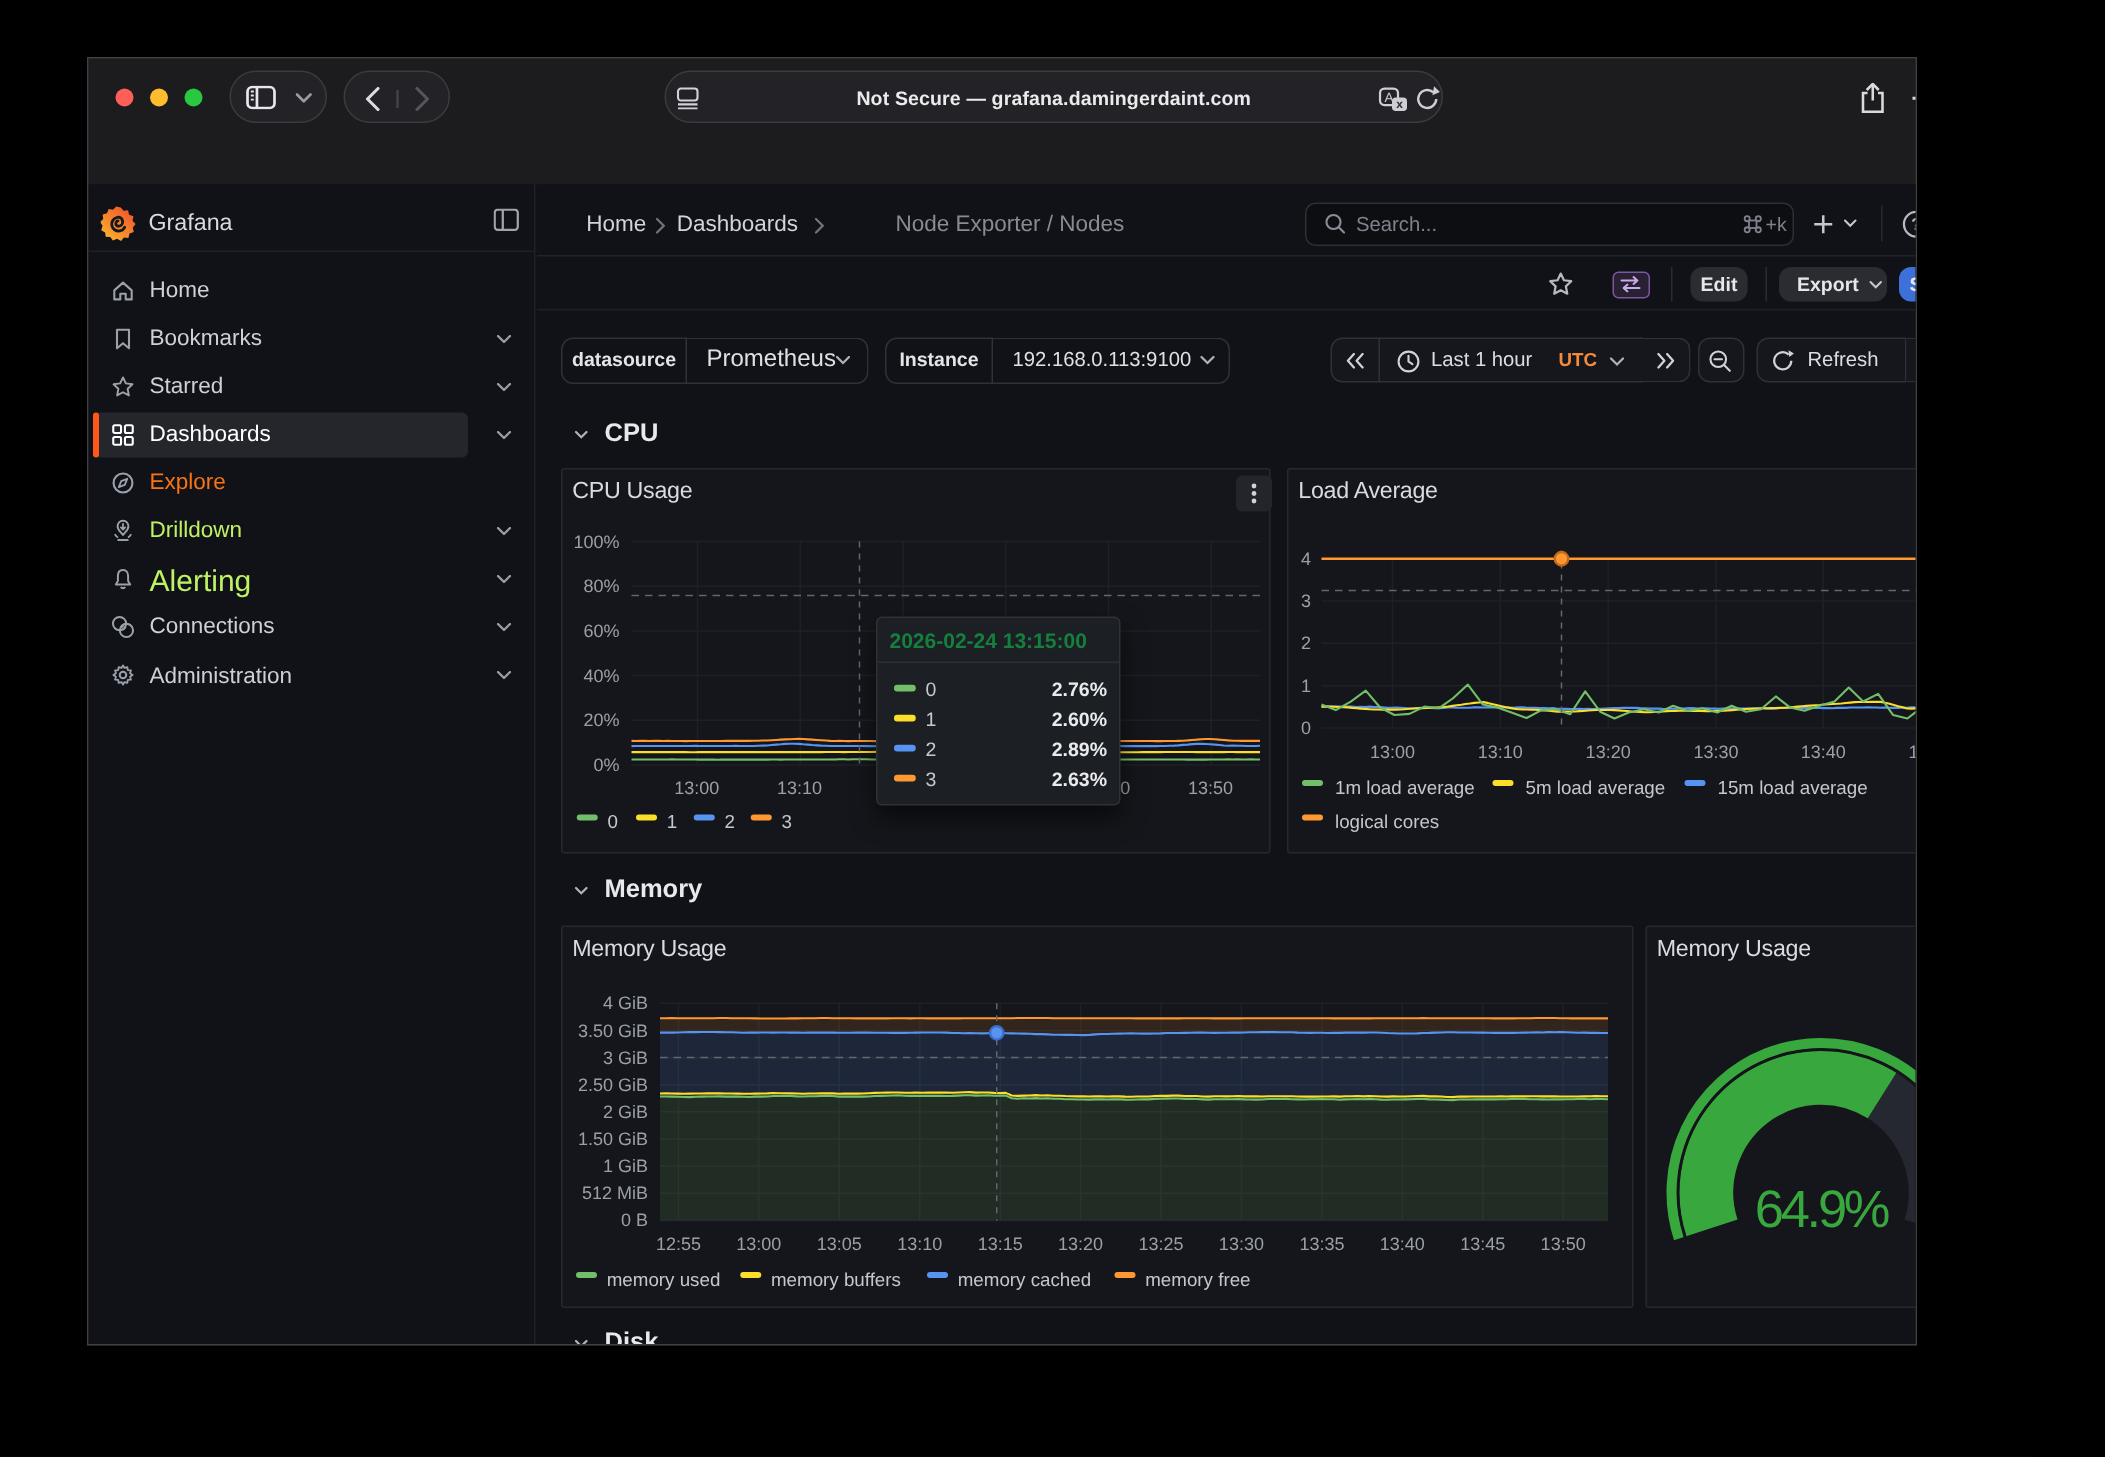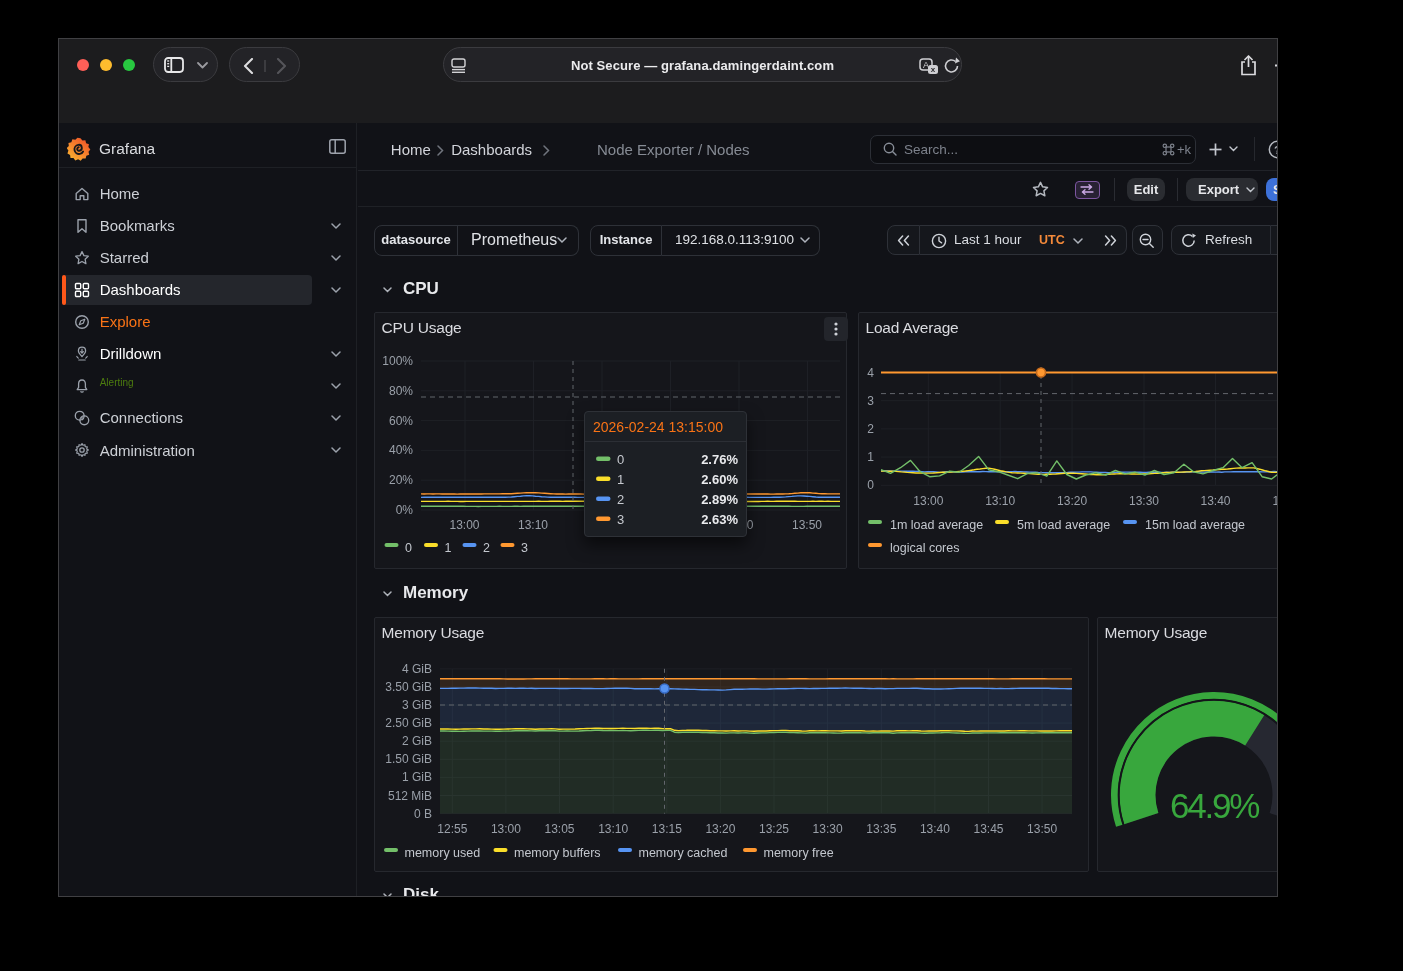--- a/index.html
+++ b/index.html
@@ -142,29 +142,29 @@
 <svg class="abs" style="left:14.5px;top:190.8px;" width="16" height="16" viewBox="0 0 16 16">
           <circle cx="8" cy="8" r="6.3" fill="none" stroke="#9ba1ab" stroke-width="1.4"></circle>
           <path d="M10.8,5.2 L9.2,9.2 L5.2,10.8 L6.8,6.8 Z" fill="none" stroke="#9ba1ab" stroke-width="1.2" stroke-linejoin="round"></path>
         </svg>
 <div class="abs" style="left:40.7px;top:190.3px;font-size:15px;color:#f97316;">Explore</div>
 <svg class="abs" style="left:14.5px;top:222.8px;" width="16" height="16" viewBox="0 0 16 16">
           <path d="M8,1.2 C10.4,1.2 11.6,3 11.6,5 C11.6,7.4 9.4,8.6 8,10.6 C6.6,8.6 4.4,7.4 4.4,5 C4.4,3 5.6,1.2 8,1.2 Z" fill="none" stroke="#9ba1ab" stroke-width="1.3" stroke-linejoin="round"></path>
           <path d="M8,3.2 V6.8 M6.6,5.6 L8,7 L9.4,5.6" fill="none" stroke="#9ba1ab" stroke-width="1.2" stroke-linecap="round" stroke-linejoin="round"></path>
           <path d="M2.8,10.5 a7,7 0 0 0 1.5,1.6 M13.2,10.5 a7,7 0 0 1 -1.5,1.6 M4.8,14 h6.4" fill="none" stroke="#9ba1ab" stroke-width="1.2" stroke-linecap="round"></path>
         </svg>
-<div class="abs" style="left:40.7px;top:222.3px;font-size:15px;color:#ffffff;">Drilldown</div>
+<div class="abs" style="left:40.7px;top:222.3px;font-size:15px;color:#bef264;">Drilldown</div>
 <svg class="abs" style="left:272px;top:227.8px;" width="10" height="6" viewBox="0 0 10 6">
 <polyline points="1,1 5,5 9,1" fill="none" stroke="#9ba1ab" stroke-width="1.5" stroke-linecap="round" stroke-linejoin="round"></polyline>
         </svg>
 <svg class="abs" style="left:14.5px;top:254.9px;" width="16" height="16" viewBox="0 0 16 16">
           <path d="M8,2 C5.7,2 4.6,3.8 4.6,6 V9.4 L3.2,11.6 H12.8 L11.4,9.4 V6 C11.4,3.8 10.3,2 8,2 Z" fill="none" stroke="#9ba1ab" stroke-width="1.3" stroke-linejoin="round"></path>
           <path d="M6.6,13.2 a1.5,1.5 0 0 0 2.8,0" fill="none" stroke="#9ba1ab" stroke-width="1.3"></path>
         </svg>
-<div class="abs" style="left:40.7px;top:254.4px;font-size:10px;color:#4d7c0f;">Alerting</div>
+<div class="abs" style="left:40.7px;top:254.4px;font-size:20px;color:#bef264;">Alerting</div>
 <svg class="abs" style="left:272px;top:259.9px;" width="10" height="6" viewBox="0 0 10 6">
 <polyline points="1,1 5,5 9,1" fill="none" stroke="#9ba1ab" stroke-width="1.5" stroke-linecap="round" stroke-linejoin="round"></polyline>
         </svg>
 <svg class="abs" style="left:14.5px;top:286.9px;" width="16" height="16" viewBox="0 0 16 16">
           <circle cx="5.7" cy="5.7" r="4.4" fill="none" stroke="#9ba1ab" stroke-width="1.35"></circle>
           <circle cx="10.3" cy="10.3" r="4.4" fill="none" stroke="#9ba1ab" stroke-width="1.35"></circle>
           <path d="M6.8,8.6 l1.8,-1.8 M8,10 l1.9,-1.9" stroke="#9ba1ab" stroke-width="1.1"></path>
         </svg>
 <div class="abs" style="left:40.7px;top:286.4px;font-size:15px;color:#cdd0d6;">Connections</div>
 <svg class="abs" style="left:272px;top:291.9px;" width="10" height="6" viewBox="0 0 10 6">
@@ -498,21 +498,21 @@
 <svg class="abs" style="left:1038px;top:494px;" width="233" height="255" viewBox="0 0 233 255">
 <path d="M22.37,208.75 A99.5,99.5 0 0 1 207.03,135.63" fill="none" stroke="#38a73d" stroke-width="7"></path>
 <path d="M207.03,135.63 A99.5,99.5 0 0 1 216.30,171.75" fill="none" stroke="#ff9830" stroke-width="7"></path>
 <path d="M216.30,171.75 A99.5,99.5 0 0 1 211.63,208.75" fill="none" stroke="#e02f2f" stroke-width="7"></path>
 <path d="M44.24,201.64 A76.5,76.5 0 1 1 189.76,201.64" fill="none" stroke="#262831" stroke-width="36"></path>
 <path d="M44.24,201.64 A76.5,76.5 0 0 1 157.75,113.25" fill="none" stroke="#38a73d" stroke-width="36"></path>
 <path d="M26.36,207.45 A95.3,95.3 0 1 1 207.64,207.45" fill="none" stroke="#14151a" stroke-width="2"></path>
 <text x="117" y="201" text-anchor="middle" font-size="35" font-weight="500" letter-spacing="-2.2" fill="#38a73d" font-family="Liberation Sans">64.9%</text>
 </svg>
 <div class="abs" style="left:525px;top:287.5px;width:163px;height:126px;background:#1c1f24;border:1px solid #2e3137;border-radius:4px;box-shadow:0 8px 16px rgba(0,0,0,0.55);z-index:10;"></div>
-<div class="abs" style="left:534px;top:296px;font-size:14px;font-weight:400;color:#f97316;z-index:11;">2026-02-24 13:15:00</div>
+<div class="abs" style="left:534px;top:296px;font-size:14px;font-weight:700;color:#15803d;z-index:11;">2026-02-24 13:15:00</div>
 <div class="abs" style="left:526px;top:318px;width:161px;height:1px;background:#2c2f35;z-index:11;"></div>
 <svg class="abs" style="left:525px;top:287.5px;z-index:11;" width="163" height="126" viewBox="0 0 163 126">
         <rect x="12" y="45.5" width="14.5" height="4.5" rx="2.2" fill="#73bf69"></rect>
         <text x="33" y="53" font-size="13" fill="#c6c9cf" font-family="Liberation Sans">0</text>
         <text x="154" y="53" font-size="13" font-weight="bold" fill="#e9eaed" text-anchor="end" font-family="Liberation Sans">2.76%</text>
         <rect x="12" y="65.5" width="14.5" height="4.5" rx="2.2" fill="#fade2a"></rect>
         <text x="33" y="73" font-size="13" fill="#c6c9cf" font-family="Liberation Sans">1</text>
         <text x="154" y="73" font-size="13" font-weight="bold" fill="#e9eaed" text-anchor="end" font-family="Liberation Sans">2.60%</text>
         <rect x="12" y="85.5" width="14.5" height="4.5" rx="2.2" fill="#5794f2"></rect>
         <text x="33" y="93" font-size="13" fill="#c6c9cf" font-family="Liberation Sans">2</text>

